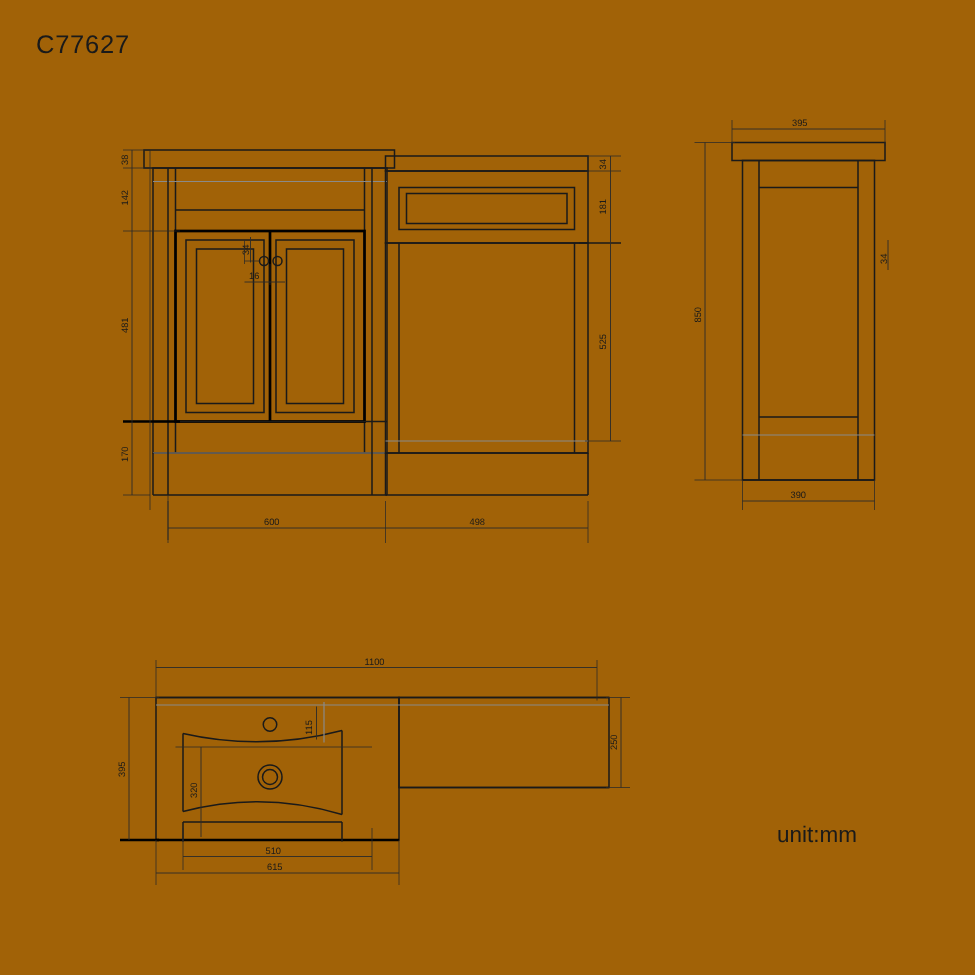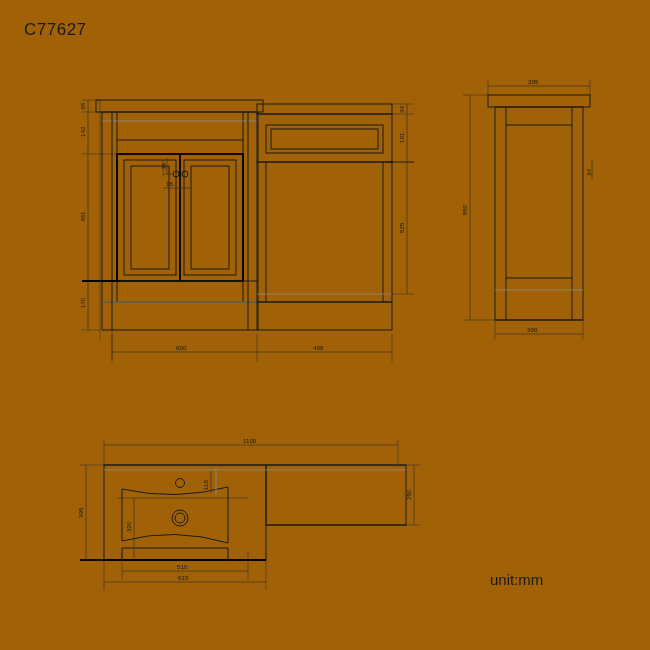--- a/index.html
+++ b/index.html
@@ -20,25 +20,24 @@
     position: absolute;
     left: 24px;
     top: 20px;
     font-size: 17px;
     color: #1a1a1a;
     letter-spacing: 0.5px;
     font-family: "Liberation Sans", sans-serif;
   }
   #unit {
     position: absolute;
-    left: 490px;
+    left: 518px;
     top: 548px;
     font-size: 15px;
     color: #1a1a1a;
-    margin-top: 23px;
   }
   svg {
     position: absolute;
     left: 0;
     top: 0;
     width: 650px;
     height: 650px;
   }
   .ln      { stroke: #1a1a1a; stroke-width: 1; fill: none; }
   .ln-thick{ stroke: #000000; stroke-width: 1.8; fill: none; }

